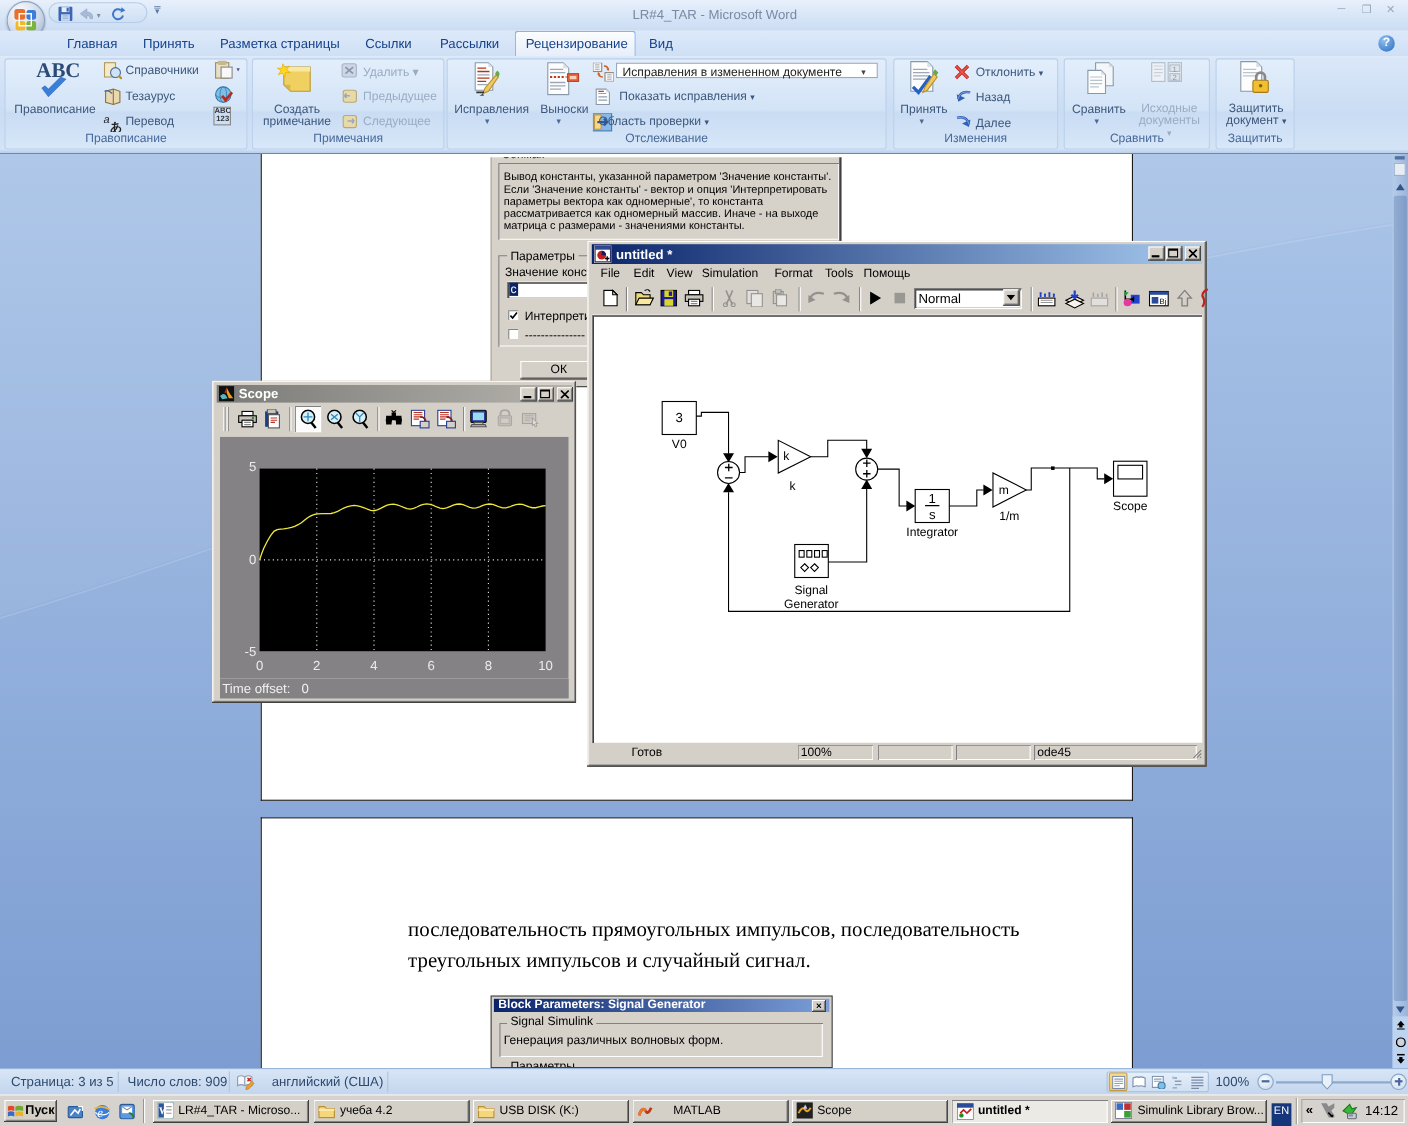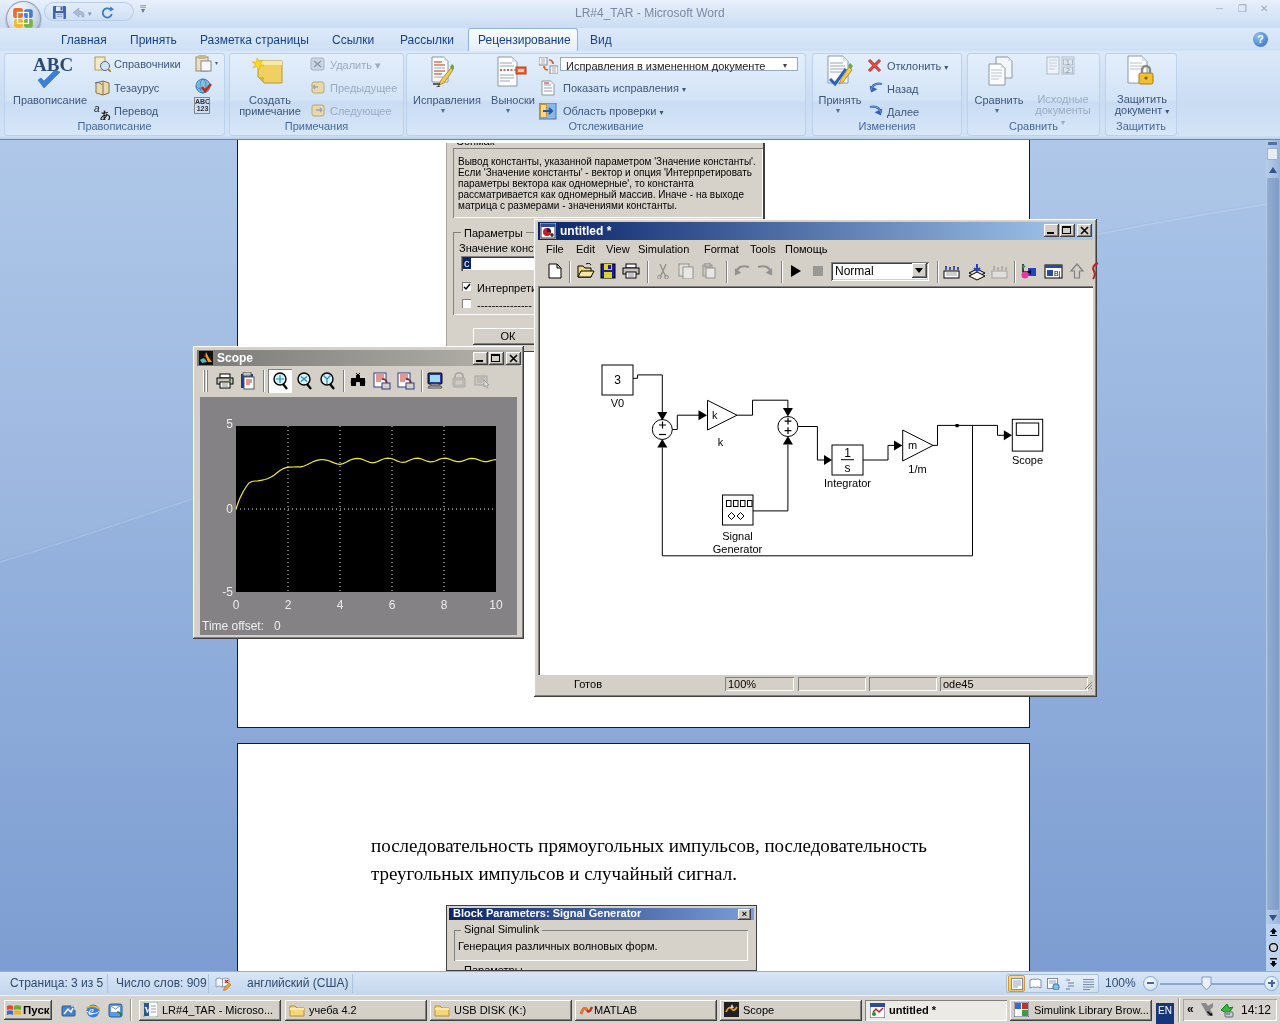--- a/index.html
+++ b/index.html
@@ -192,21 +192,21 @@
       <path d="M10 1 L10 4 L13 4 Z" fill="#d8e0e8"></path>
       <path d="M3 5 h7 M3 8 h8 M3 11 h8" stroke="#90a0b0" stroke-width="1.1"></path>
       <path d="M3 3 h5" stroke="#c04020" stroke-width="1.1"></path>
     </svg>
   <div class="abs" style="left:563px;top:31px;">Показать исправления <span style="font-size:8px;">▾</span></div>
   <svg class="abs" style="left:539px;top:52px" width="19" height="17" viewBox="0 0 19 17">
       <rect x="0" y="0" width="17" height="16" fill="#88b8e8" stroke="#4878b0"></rect>
       <rect x="1.5" y="1.5" width="6" height="13" fill="#f8d888" stroke="#c09840"></rect>
       <path d="M4 8 h9 m-3 -3 l3 3 l-3 3" stroke="#2858a8" stroke-width="2" fill="none"></path>
     </svg>
-  <div class="abs" style="left:563px;top:54px;text-align:center;">Область проверки <span style="font-size:8px;">▾</span></div>
+  <div class="abs" style="left:544px;top:54px;text-align:center;">Область проверки <span style="font-size:8px;">▾</span></div>
 
   <svg class="abs" style="left:827px;top:4px" width="30" height="33" viewBox="0 0 30 33">
       <path d="M1 1 L16 1 L21 6 L21 28 L1 28 Z" fill="#fdfdfd" stroke="#8898a8"></path>
       <path d="M16 1 L16 6 L21 6 Z" fill="#d8e0e8"></path>
       <path d="M3 8 h13 M3 11 h15 M3 14 h15 M3 17 h12" stroke="#9aa8b8" stroke-width="1.2"></path>
       <path d="M3 24 L8 29 L19 14" stroke="#2860c0" stroke-width="3" fill="none"></path>
       <path d="M22 12 L14 24 L12 29 L16 27 L25 15 Z" fill="#f0c860" stroke="#b89030"></path>
       <path d="M21 11 l3 3 l2 -3 l-3 -3 Z" fill="#68a848"></path>
     </svg>
   <div class="abs" style="left:814px;top:43px;width:52px;text-align:center;">Принять</div>
@@ -770,21 +770,21 @@
         <path d="M1 3 L6 3 L8 5 L15 5 L15 13 L1 13 Z" fill="#f5d67a" stroke="#b89030"></path>
         <path d="M1 6 L15 6" stroke="#fce8a8" stroke-width="2"></path>
       </svg>
     <div class="abs" style="left:24px;top:4px;">USB DISK (K:)</div>
   </div>
   <div class="abs btn" style="left:575px;top:4px;width:142px;height:21px;">
     <svg class="abs" style="left:4px;top:3px" width="15" height="15" viewBox="0 0 15 15">
         <path d="M2 11 Q5 2 8 7 Q10 11 13 4" stroke="#c03818" stroke-width="2.5" fill="none"></path>
         <path d="M2 11 Q5 2 8 7" stroke="#e87830" stroke-width="2.5" fill="none"></path>
       </svg>
-    <div class="abs" style="left:19px;top:4px;">MATLAB</div>
+    <div class="abs" style="left:37px;top:4px;">MATLAB</div>
   </div>
   <div class="abs btn" style="left:720px;top:4px;width:142px;height:21px;">
     <svg class="abs" style="left:4px;top:2px" width="15" height="15" viewBox="0 0 15 15">
         <rect x="0" y="0" width="15" height="15" fill="#202020"></rect>
         <path d="M2 10 Q5 3 8 7 Q10 10 13 5" stroke="#e8a020" stroke-width="1.8" fill="none"></path>
         <path d="M8 2 l2 4 l-4 0 Z" fill="#d0d0e8"></path>
       </svg>
     <div class="abs" style="left:23px;top:4px;">Scope</div>
   </div>
   <div class="abs" style="left:865px;top:4px;width:142px;height:21px;background:#eceae5;box-shadow:inset 1px 1px #808080, inset -1px -1px #fff;">

